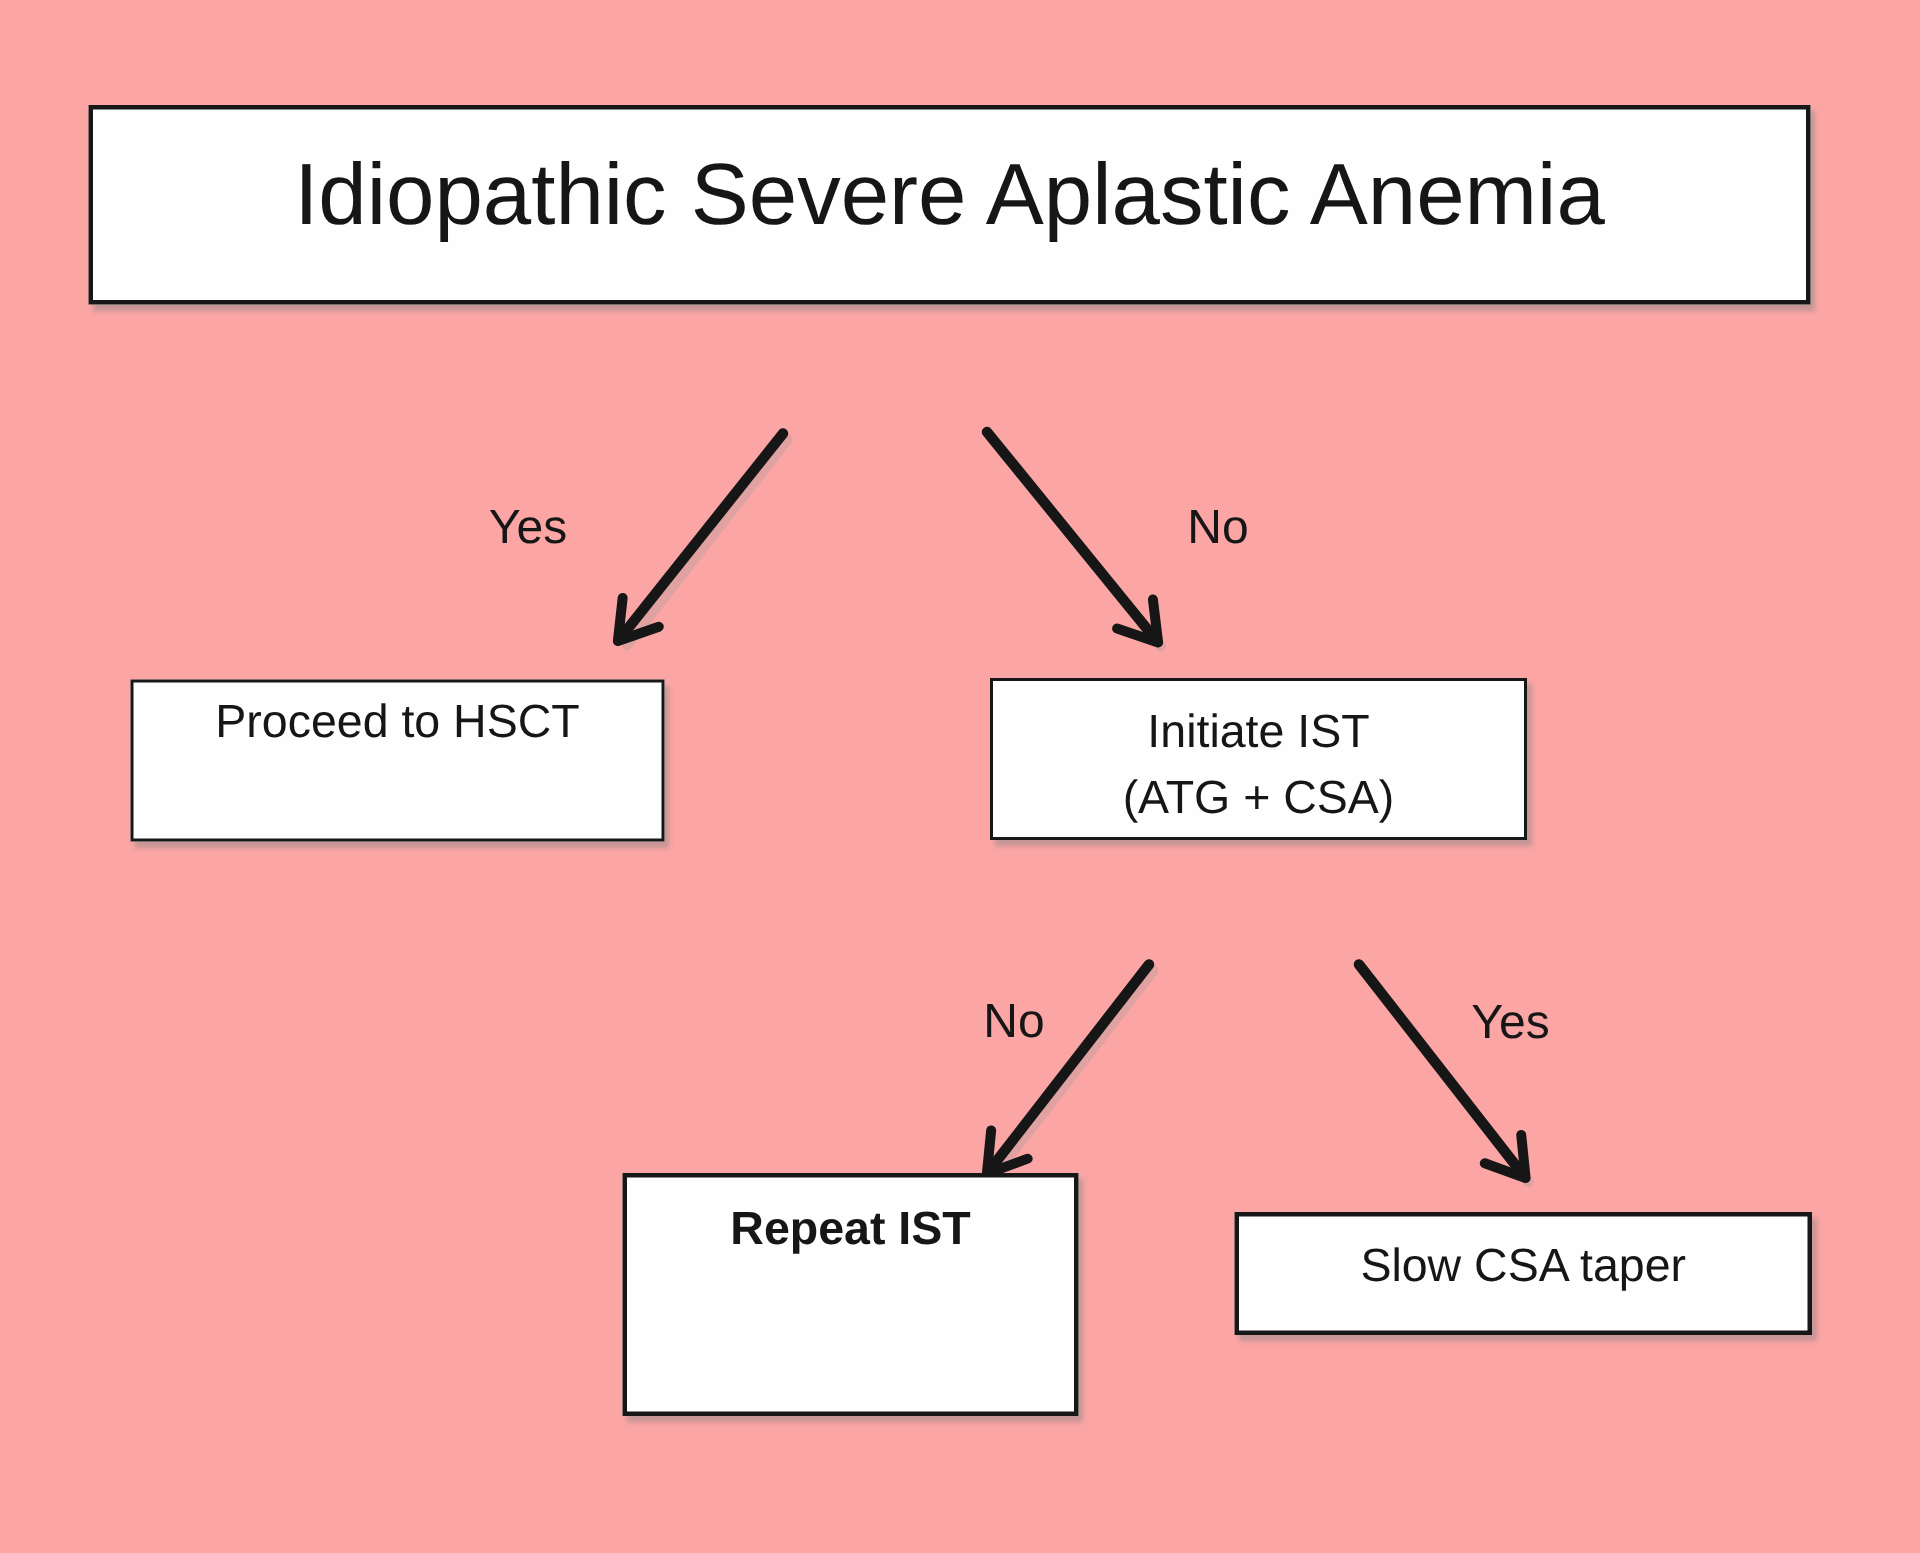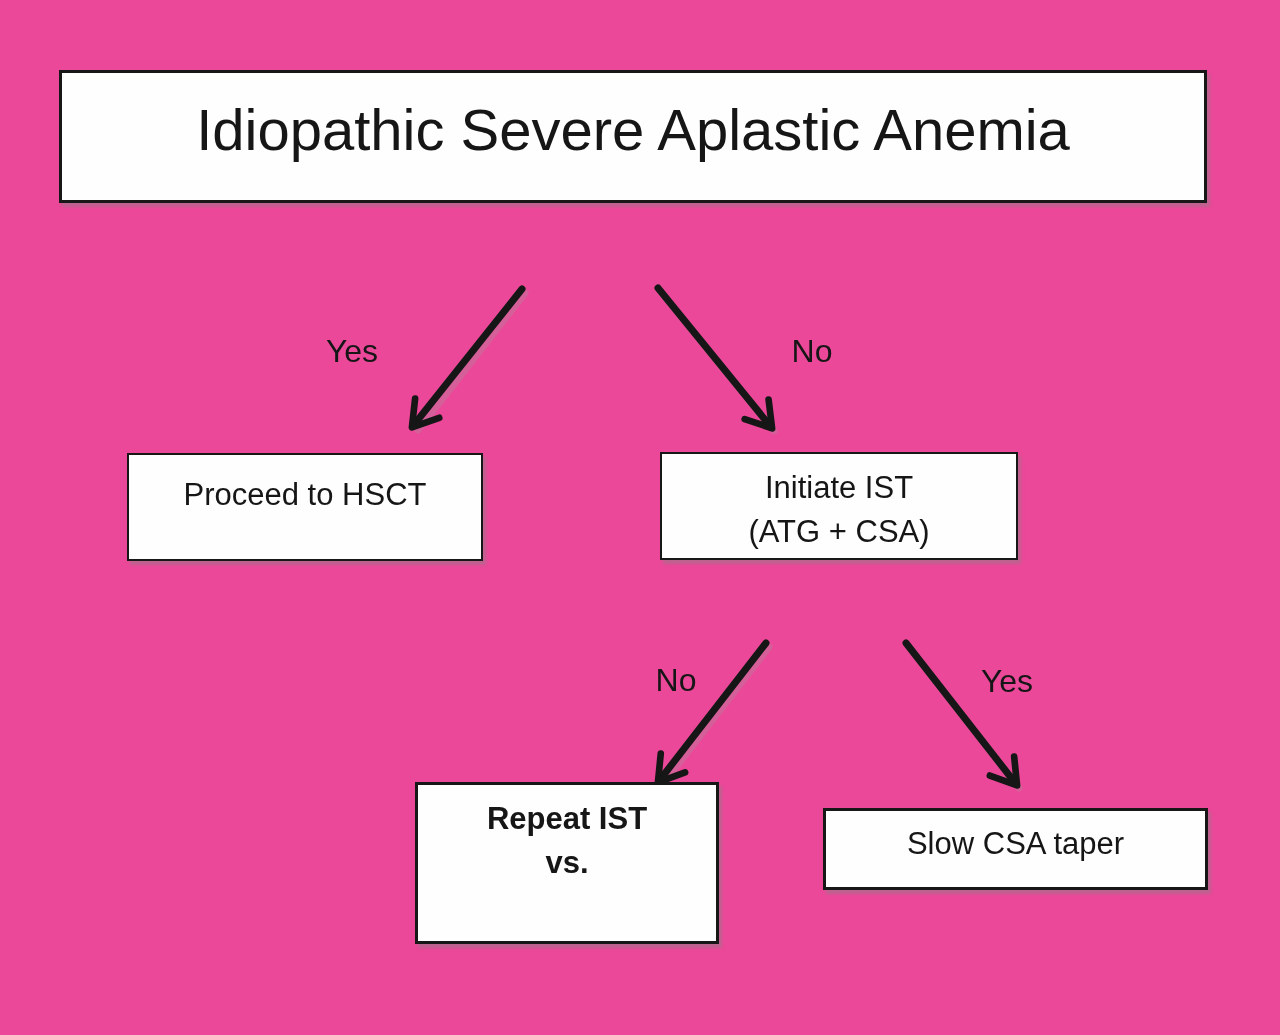--- a/index.html
+++ b/index.html
@@ -1,20 +1,20 @@
 <!DOCTYPE html>
 <html><head>
 <meta charset="utf-8">
 <style>
   html, body { margin: 0; padding: 0; background: #ffffff; }
   .stage {
     position: relative;
     width: 1280px;
     height: 1035px;
-    background: #ec4899;
+    background: #fca5a5;
     font-family: "Liberation Sans", sans-serif;
     color: #161616;
     overflow: hidden;
   }
   .arrows {
     position: absolute;
     left: 0; top: 0;
     width: 1280px; height: 1035px;
     pointer-events: none;
   }
@@ -33,21 +33,21 @@
     justify-content: center;
     align-items: flex-start;
     padding-top: 25px;
     font-size: 58px;
     line-height: 64px;
     letter-spacing: 0px;
     white-space: nowrap;
   }
   .node { font-size: 31px; line-height: 44px; }
   .node .line { white-space: nowrap; }
-  .node-proceed  { left: 87px;  top: 453px; width: 356px; height: 108px; padding-top: 18px; margin-left: 40px; }
+  .node-proceed  { left: 87px;  top: 453px; width: 356px; height: 108px; padding-top: 4px; }
   .node-initiate { left: 660px; top: 452px; width: 358px; height: 108px; padding-top: 12px; }
   .node-repeat   { left: 415px; top: 782px; width: 304px; height: 162px; padding-top: 12px; border-width: 3px; font-weight: bold; }
   .node-slow     { left: 823px; top: 808px; width: 385px; height: 82px;  padding-top: 11px; border-width: 3px; }
   .label {
     position: absolute;
     font-size: 32px;
     line-height: 38px;
     text-align: center;
     white-space: nowrap;
   }
@@ -101,20 +101,19 @@
     <div class="line">Initiate IST</div>
     <div class="line">(ATG + CSA)</div>
   </div>
 
 
   <div class="label label-no2">No</div>
   <div class="label label-yes2">Yes</div>
 
   <div class="box node node-repeat">
     <div class="line">Repeat IST</div>
-    <div class="line">vs.</div>
   </div>
 
   <div class="box node node-slow">
     <div class="line">Slow CSA taper</div>
   </div>
 
 </div>
 
 </body></html>

